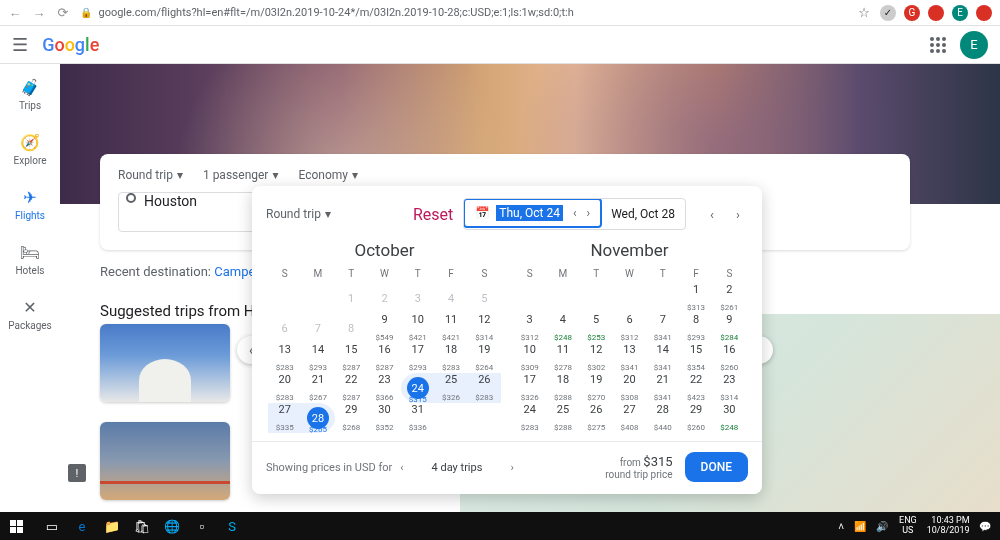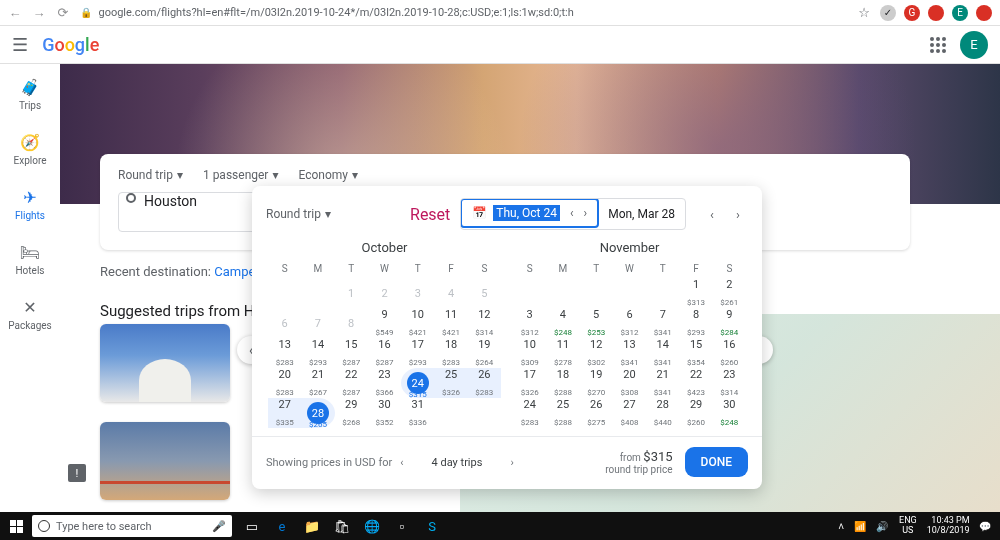--- a/index.html
+++ b/index.html
@@ -50,21 +50,21 @@
 .dp-reset{margin-left:auto;font-size:16px;color:#be185d;cursor:pointer}
 .dp-dates{display:flex;border:1px solid #dadce0;border-radius:4px;overflow:hidden}
 .dp-date{height:30px;display:flex;align-items:center;padding:0 10px;gap:6px;font-size:12px}
 .dp-date.sel{border:2px solid #1a73e8;border-radius:4px;margin:-1px}
 .dp-date.sel span.txt{background:#1a73e8;color:#fff;padding:1px 3px}
 .cal-ic{color:#5f6368;font-size:12px}
 .dp-nav{display:flex;gap:6px;margin-left:6px}
 .dp-nav span{width:20px;height:20px;display:flex;align-items:center;justify-content:center;color:#5f6368;cursor:pointer;font-size:13px}
 .months{display:flex;padding:0 10px}
 .month{flex:1;padding:0 6px}
-.m-title{text-align:center;font-size:13px;color:#3c4043;margin-bottom:8px}
+.m-title{text-align:center;font-size:17px;color:#3c4043;margin-bottom:8px}
 .dow{display:grid;grid-template-columns:repeat(7,1fr);text-align:center;font-size:10px;color:#70757a;margin-bottom:4px}
 .days{display:grid;grid-template-columns:repeat(7,1fr);text-align:center}
 .day{height:30px;position:relative;display:flex;flex-direction:column;align-items:center;justify-content:center;cursor:pointer}
 .day .dn{font-size:11px;color:#3c4043;line-height:1}
 .day .pr{font-size:8px;color:#70757a;line-height:1;margin-top:9px}
 .day.disabled .dn{color:#bdc1c6}
 .day.range{background:#e8f0fe}
 .day.start .dn,.day.end .dn{background:#1a73e8;color:#fff;width:22px;height:22px;border-radius:50%;display:flex;align-items:center;justify-content:center}
 .day.start{border-radius:50% 0 0 50%}
 .day.end{border-radius:0 50% 50% 0}
@@ -198,21 +198,21 @@
           </div>
         <span class="dp-reset">Reset</span>
         <div class="dp-dates">
           <div class="dp-date sel">
             <span class="cal-ic">📅</span>
             <span class="txt">Thu, Oct 24</span>
             <span style="margin:0 4px;color:#5f6368">‹</span>
             <span style="color:#5f6368">›</span>
           </div>
           <div class="dp-date">
-            <span>Mon, Mar 28</span>
+            <span>Wed, Oct 28</span>
           </div>
         </div>
         <div class="dp-nav">
           <span>‹</span>
           <span>›</span>
         </div>
       </div>
       <div class="months" id="months">
           <div class="month">
             <div class="m-title">October</div>
@@ -507,25 +507,20 @@
 
 <div class="taskbar">
   <div class="tb-start">
       <div class="win-ic">
         <span></span>
         <span></span>
         <span></span>
         <span></span>
       </div>
     </div>
-  <div class="tb-search">
-      <span class="circ"></span>
-      <span>Type here to search</span>
-      <span style="margin-left:auto">🎤</span>
-    </div>
   <div class="tb-apps">
     <div class="tb-app">▭</div>
     <div class="tb-app" style="color:#0078d4">e</div>
     <div class="tb-app">📁</div>
     <div class="tb-app">🛍</div>
     <div class="tb-app">🌐</div>
     <div class="tb-app">▫</div>
     <div class="tb-app" style="color:#00aff0">S</div>
   </div>
   <div class="tb-right">

